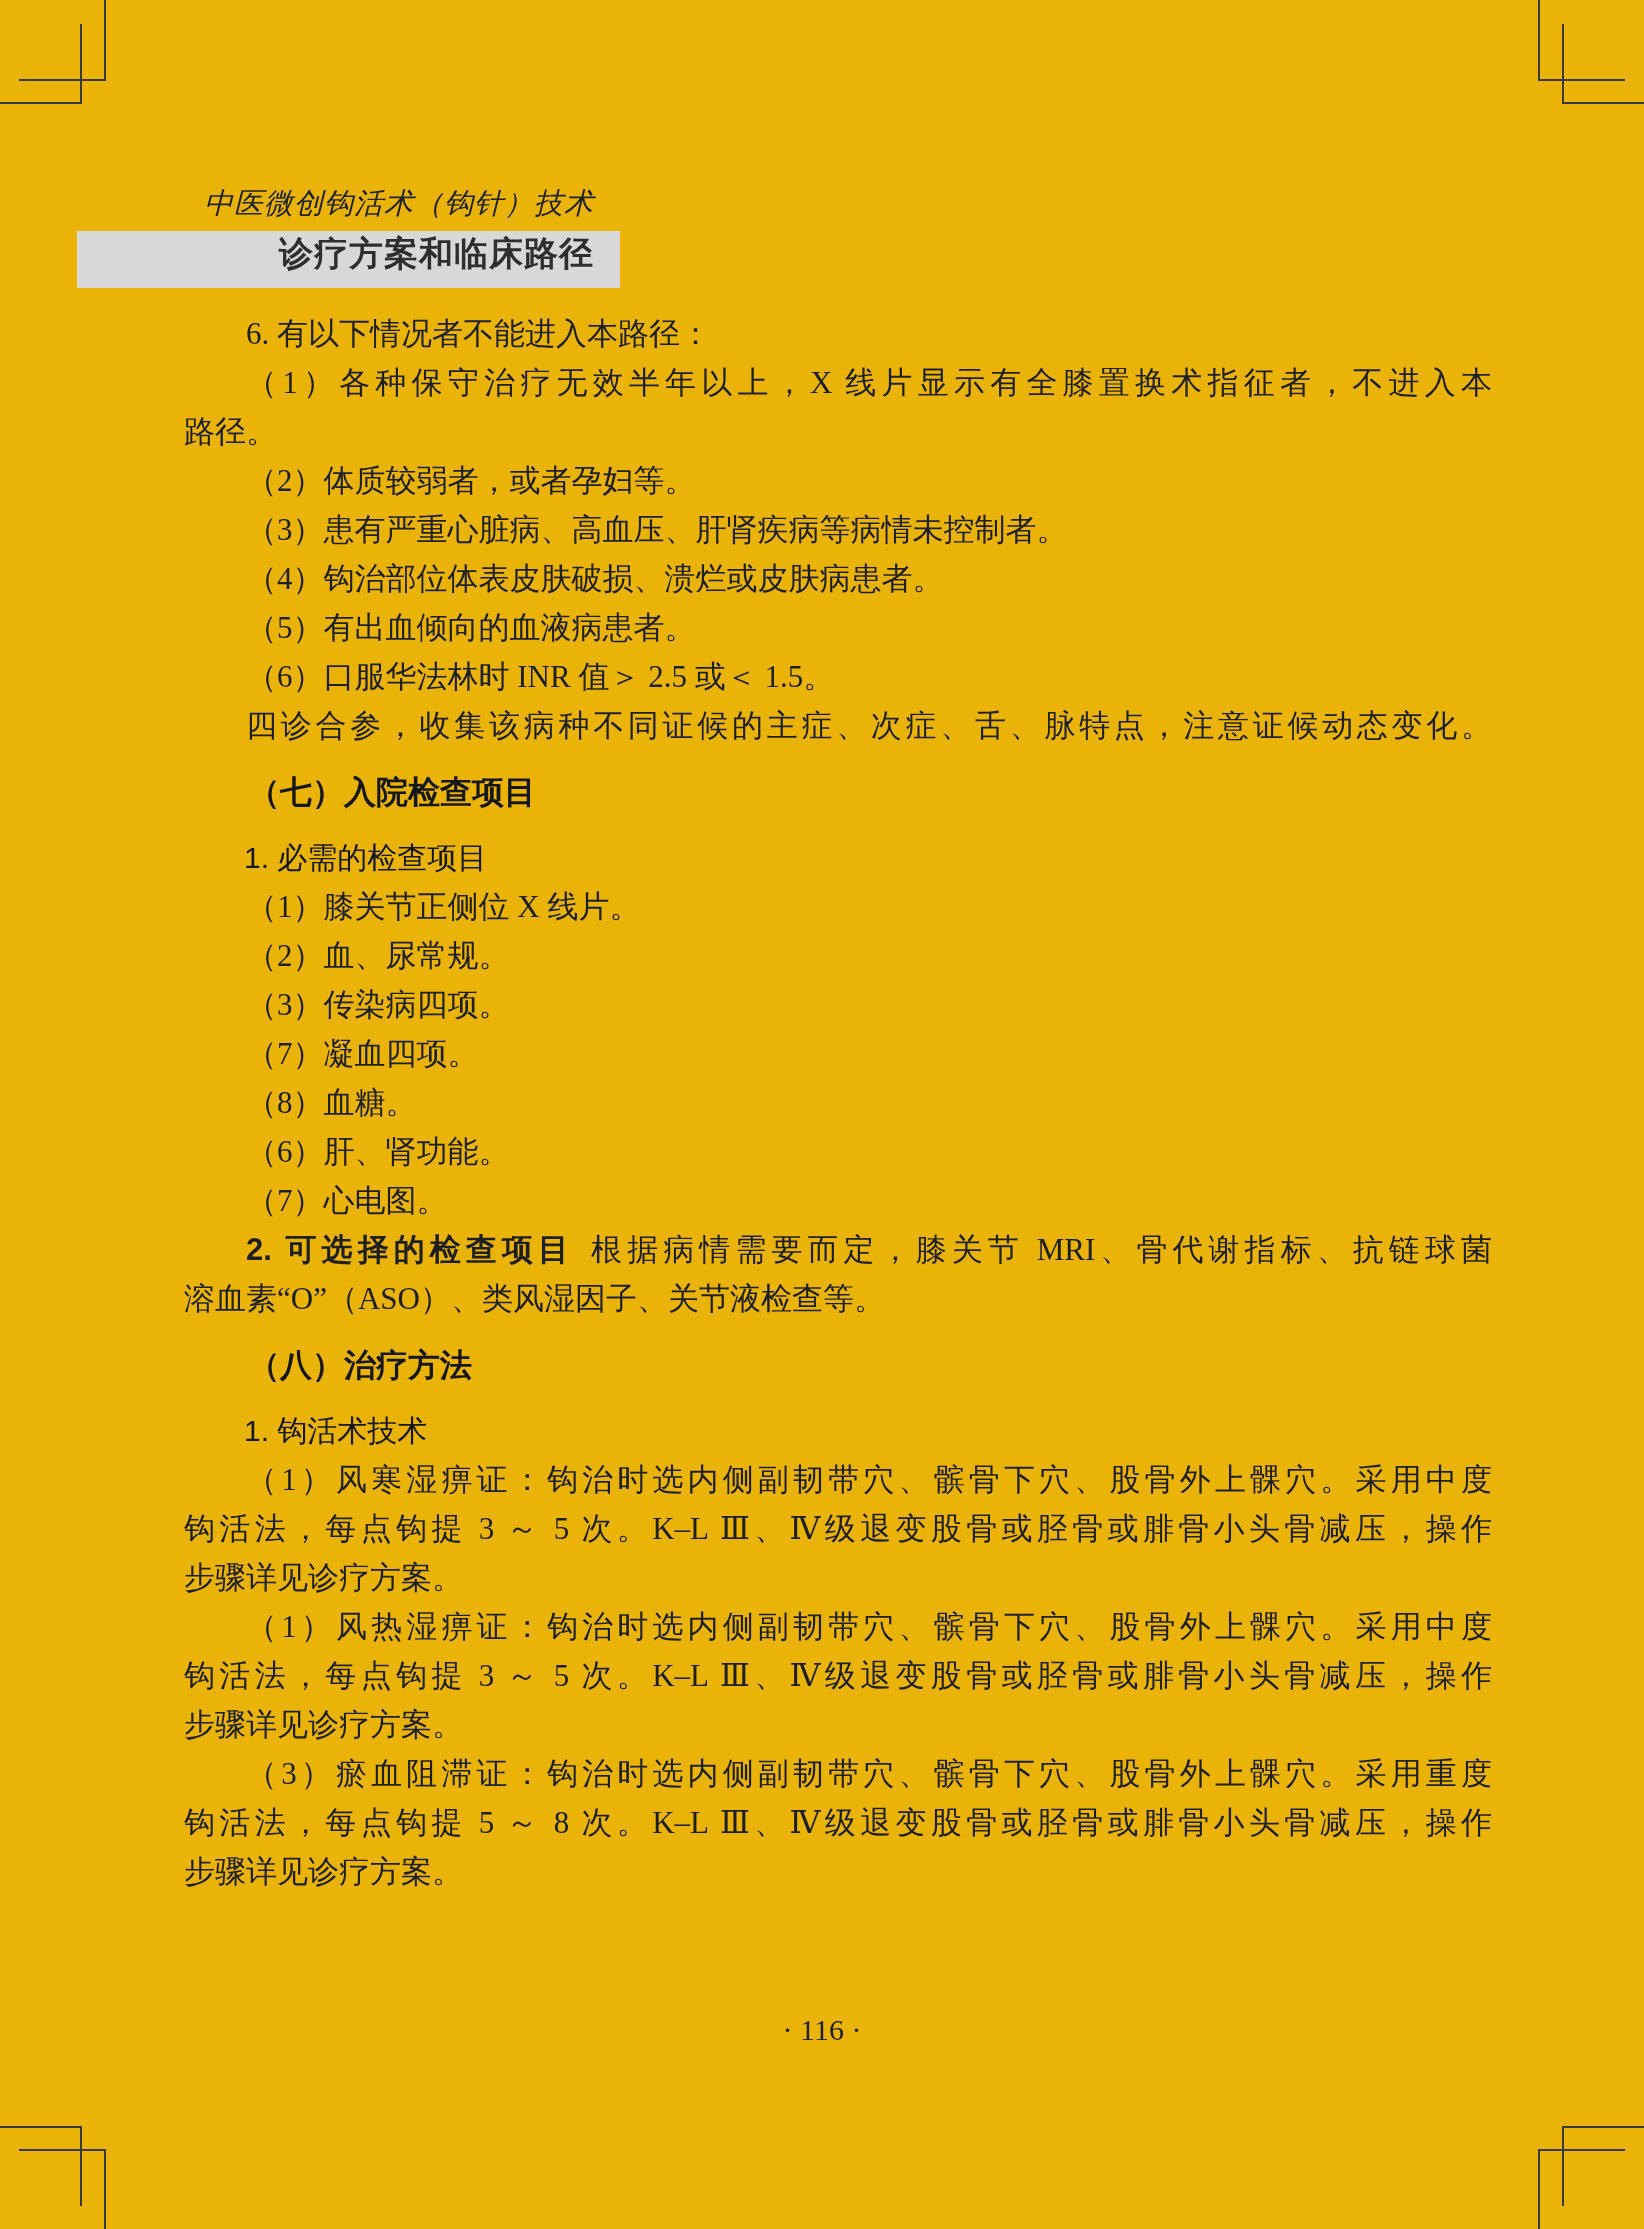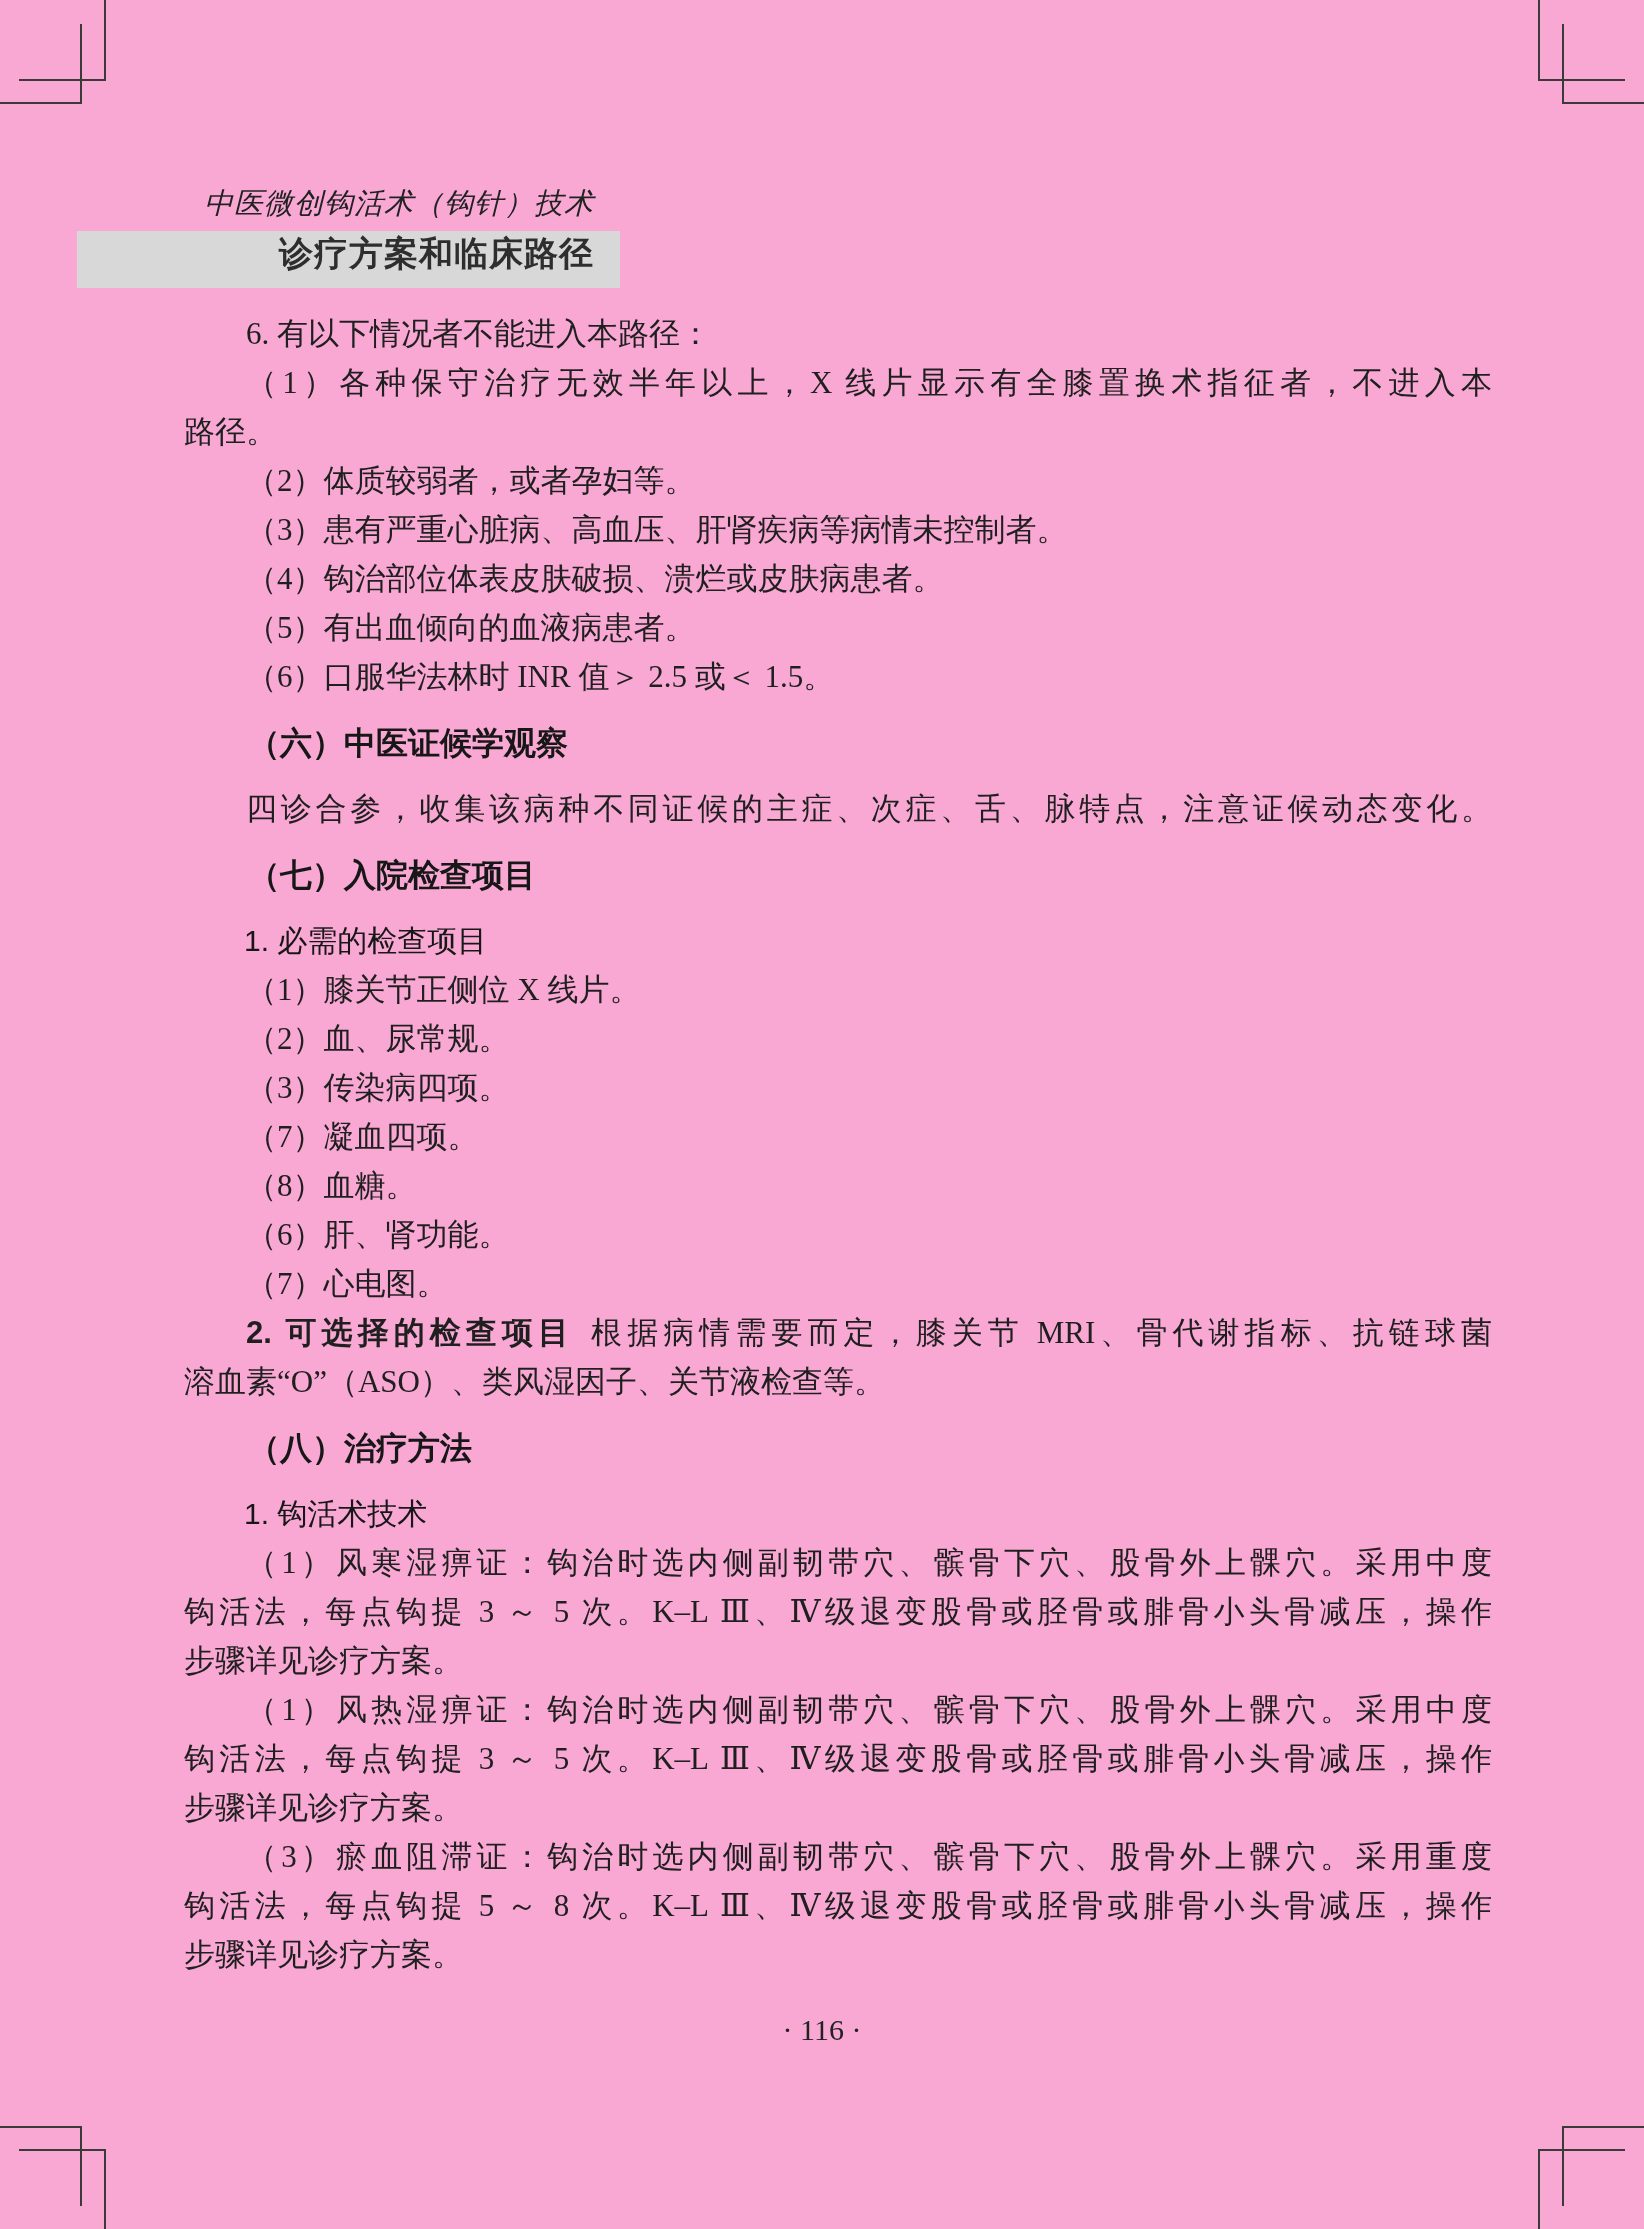--- a/index.html
+++ b/index.html
@@ -1,20 +1,20 @@
 <!DOCTYPE html>
 <html><head>
 <meta charset="utf-8">
 <style>
   html, body { margin: 0; padding: 0; background: #ffffff; }
   .page {
     position: relative;
     width: 1644px;
     height: 2230px;
-    background: #f9a8d4;
+    background: #eab308;
     overflow: hidden;
     color: #1f1f1f;
     font-family: "Liberation Serif", "DejaVu Serif", serif;
   }
 
   
   .crop { position: absolute; width: 109px; height: 109px; }
   .crop .seg { position: absolute; background: #3a3a3a; }
   .crop .v1 { left: 104px; top: 0;    width: 2px;  height: 81px; }
   .crop .h1 { left: 19px;  top: 79px; width: 87px; height: 2px;  }
@@ -144,21 +144,20 @@
 
   <div class="docbody">
       <div class="bodyline indent">6. 有以下情况者不能进入本路径：</div>
       <div class="bodyline indent full">（1）各种保守治疗无效半年以上，X 线片显示有全膝置换术指征者，不进入本</div>
       <div class="bodyline">路径。</div>
       <div class="bodyline indent">（2）体质较弱者，或者孕妇等。</div>
       <div class="bodyline indent">（3）患有严重心脏病、高血压、肝肾疾病等病情未控制者。</div>
       <div class="bodyline indent">（4）钩治部位体表皮肤破损、溃烂或皮肤病患者。</div>
       <div class="bodyline indent">（5）有出血倾向的血液病患者。</div>
       <div class="bodyline indent">（6）口服华法林时 INR 值＞ 2.5 或＜ 1.5。</div>
-      <div class="heading">（六）中医证候学观察</div>
       <div class="bodyline indent full">四诊合参，收集该病种不同证候的主症、次症、舌、脉特点，注意证候动态变化。</div>
       <div class="heading">（七）入院检查项目</div>
       <div class="subheading">1. 必需的检查项目</div>
       <div class="bodyline indent">（1）膝关节正侧位 X 线片。</div>
       <div class="bodyline indent">（2）血、尿常规。</div>
       <div class="bodyline indent">（3）传染病四项。</div>
       <div class="bodyline indent">（7）凝血四项。</div>
       <div class="bodyline indent">（8）血糖。</div>
       <div class="bodyline indent">（6）肝、肾功能。</div>
       <div class="bodyline indent">（7）心电图。</div>

